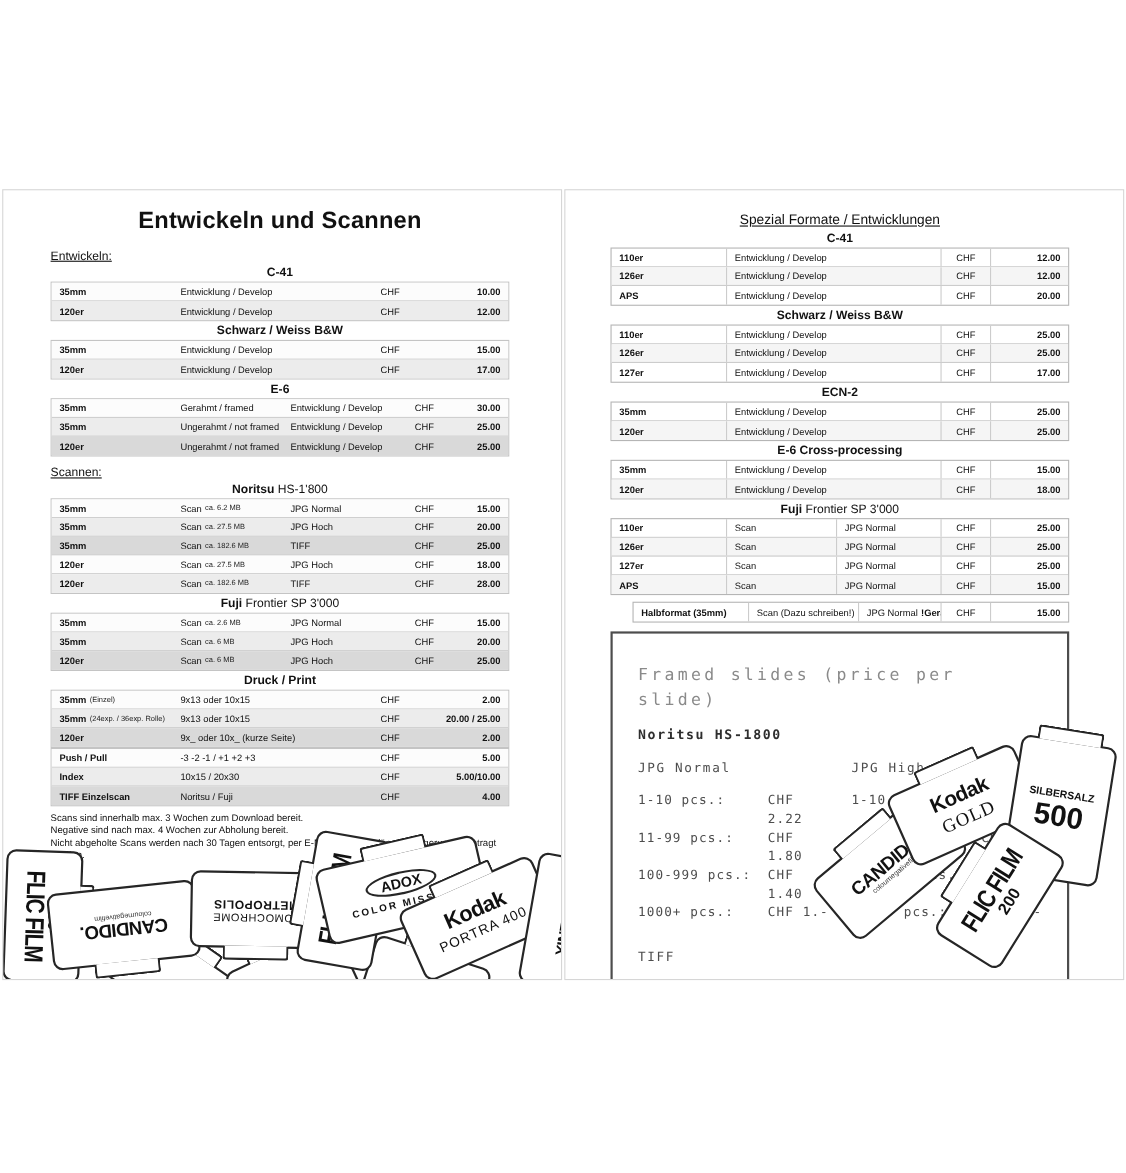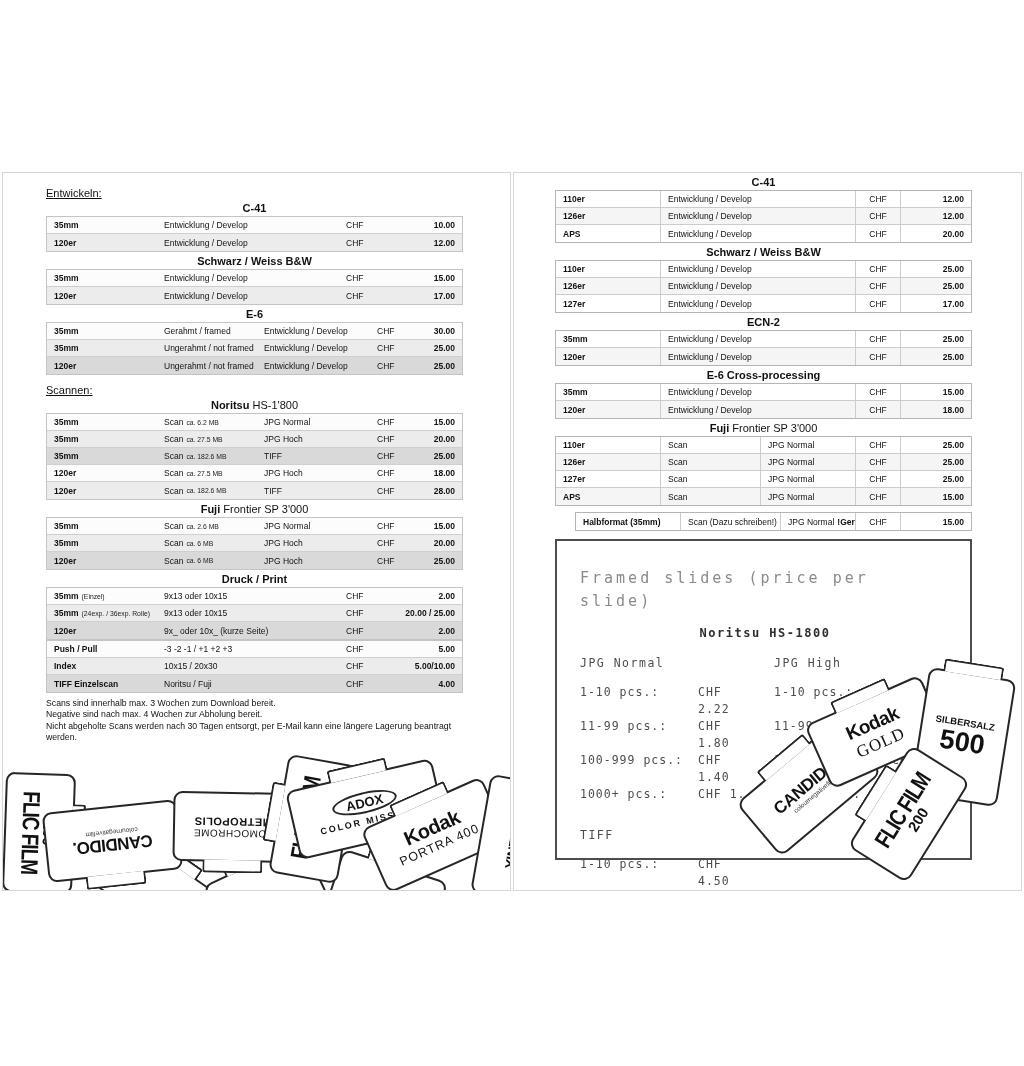--- a/index.html
+++ b/index.html
@@ -36,21 +36,21 @@
   .t-cell b{font-weight:bold;margin-left:3px;}
   .t-cell.chf{padding-left:7px;}
   .bordered .t-cell.chf{justify-content:center;padding-left:0;}
   .t-cell.price{justify-content:flex-end;padding-right:7px;font-weight:bold;}
   .halb-gap{margin-top:6px;padding-left:20px;}
 
   .footnotes{margin-top:5px;font-size:8.7px;line-height:1.32;color:#111;}
 
   .frame-box{margin-top:8px;border:2px solid #4d4d4d;box-sizing:border-box;height:321px;padding:26px 20px 0 23px;position:relative;background:#fff;}
   .fs-title{font-family:"DejaVu Sans Mono",monospace;font-size:15px;color:#8a8a8a;letter-spacing:3px;line-height:1.55;max-width:350px;}
-  .fs-scanner{font-family:"DejaVu Sans Mono",monospace;font-size:12px;font-weight:bold;color:#2e2e2e;letter-spacing:1.5px;margin-top:12px;text-align:center;}
+  .fs-scanner{font-family:"DejaVu Sans Mono",monospace;font-size:12px;font-weight:bold;color:#2e2e2e;letter-spacing:1.5px;margin-top:12px;}
   .fs-grid{display:grid;grid-template-columns:1fr 1fr;column-gap:18px;margin-top:16px;}
   .fs-group .fs-head{font-family:"DejaVu Sans Mono",monospace;font-size:11.5px;color:#4d4d4d;letter-spacing:1.5px;margin-bottom:14px;}
   .fs-row{display:grid;grid-template-columns:118px 1fr;font-family:"DejaVu Sans Mono",monospace;font-size:11.5px;color:#4d4d4d;letter-spacing:1px;line-height:1.48;}
   .fs-gap{margin-top:25px;}
 
   .film-strip{position:absolute;left:0;right:0;bottom:0;height:120px;pointer-events:none;}
   .films-right{position:absolute;right:0;bottom:0;width:270px;height:235px;z-index:5;pointer-events:none;}
   .can{position:absolute;width:120px;height:70px;background:#fff;border:2px solid #262626;border-radius:9px;box-sizing:border-box;display:flex;flex-direction:column;align-items:center;justify-content:center;gap:1px;}
   .can::before{content:"";position:absolute;top:-13px;left:50%;transform:translateX(-50%);width:60px;height:13px;background:#fff;border:2px solid #262626;border-bottom:none;border-radius:3px 3px 0 0;box-sizing:border-box;}
   .can .cn{font-weight:bold;font-size:15px;line-height:1;white-space:nowrap;}
@@ -73,20 +73,21 @@
   .v-silber .cn{font-size:9.5px;}
   .v-silber .cs{font-size:27px;font-weight:bold;}
   .v-plain{width:110px;height:64px;}
 </style>
 </head>
 <body>
 
 <div class="pages">
 
   <div class="page page-left">
+    <div class="page-title">Entwickeln und Scannen</div>
 
     <div>
       <div class="sec-label first">Entwickeln:</div>
       <div>
           <div class="tbl-title"><b>C-41</b><span></span></div>
           <div class="tbl shaded">
             <div class="t-row s0" style="grid-template-columns: 110px 1fr 45px 78px;">
               <div class="t-cell">35mm</div>
               <div class="t-cell">Entwicklung / Develop</div>
               <div class="t-cell chf">CHF</div>
@@ -319,20 +320,21 @@
         <span class="cn">Kodak</span>
         <span class="cs">PORTRA 400</span>
       </div>
       <div class="can v-kodak" style="left:452px;top:34px;transform:rotate(100deg);">
         <span class="cn" style="font-size:14px;">PHOENIX</span>
       </div>
     </div>
   </div>
 
   <div class="page page-right">
+    <div class="page-title-right">Spezial Formate / Entwicklungen</div>
 
     <div>
         <div class="tbl-title"><b>C-41</b><span></span></div>
         <div class="tbl bordered">
           <div class="t-row " style="grid-template-columns: 105px 1fr 45px 70px;">
             <div class="t-cell">110er</div>
             <div class="t-cell">Entwicklung / Develop</div>
             <div class="t-cell chf">CHF</div>
             <div class="t-cell price">12.00</div>
           </div>

